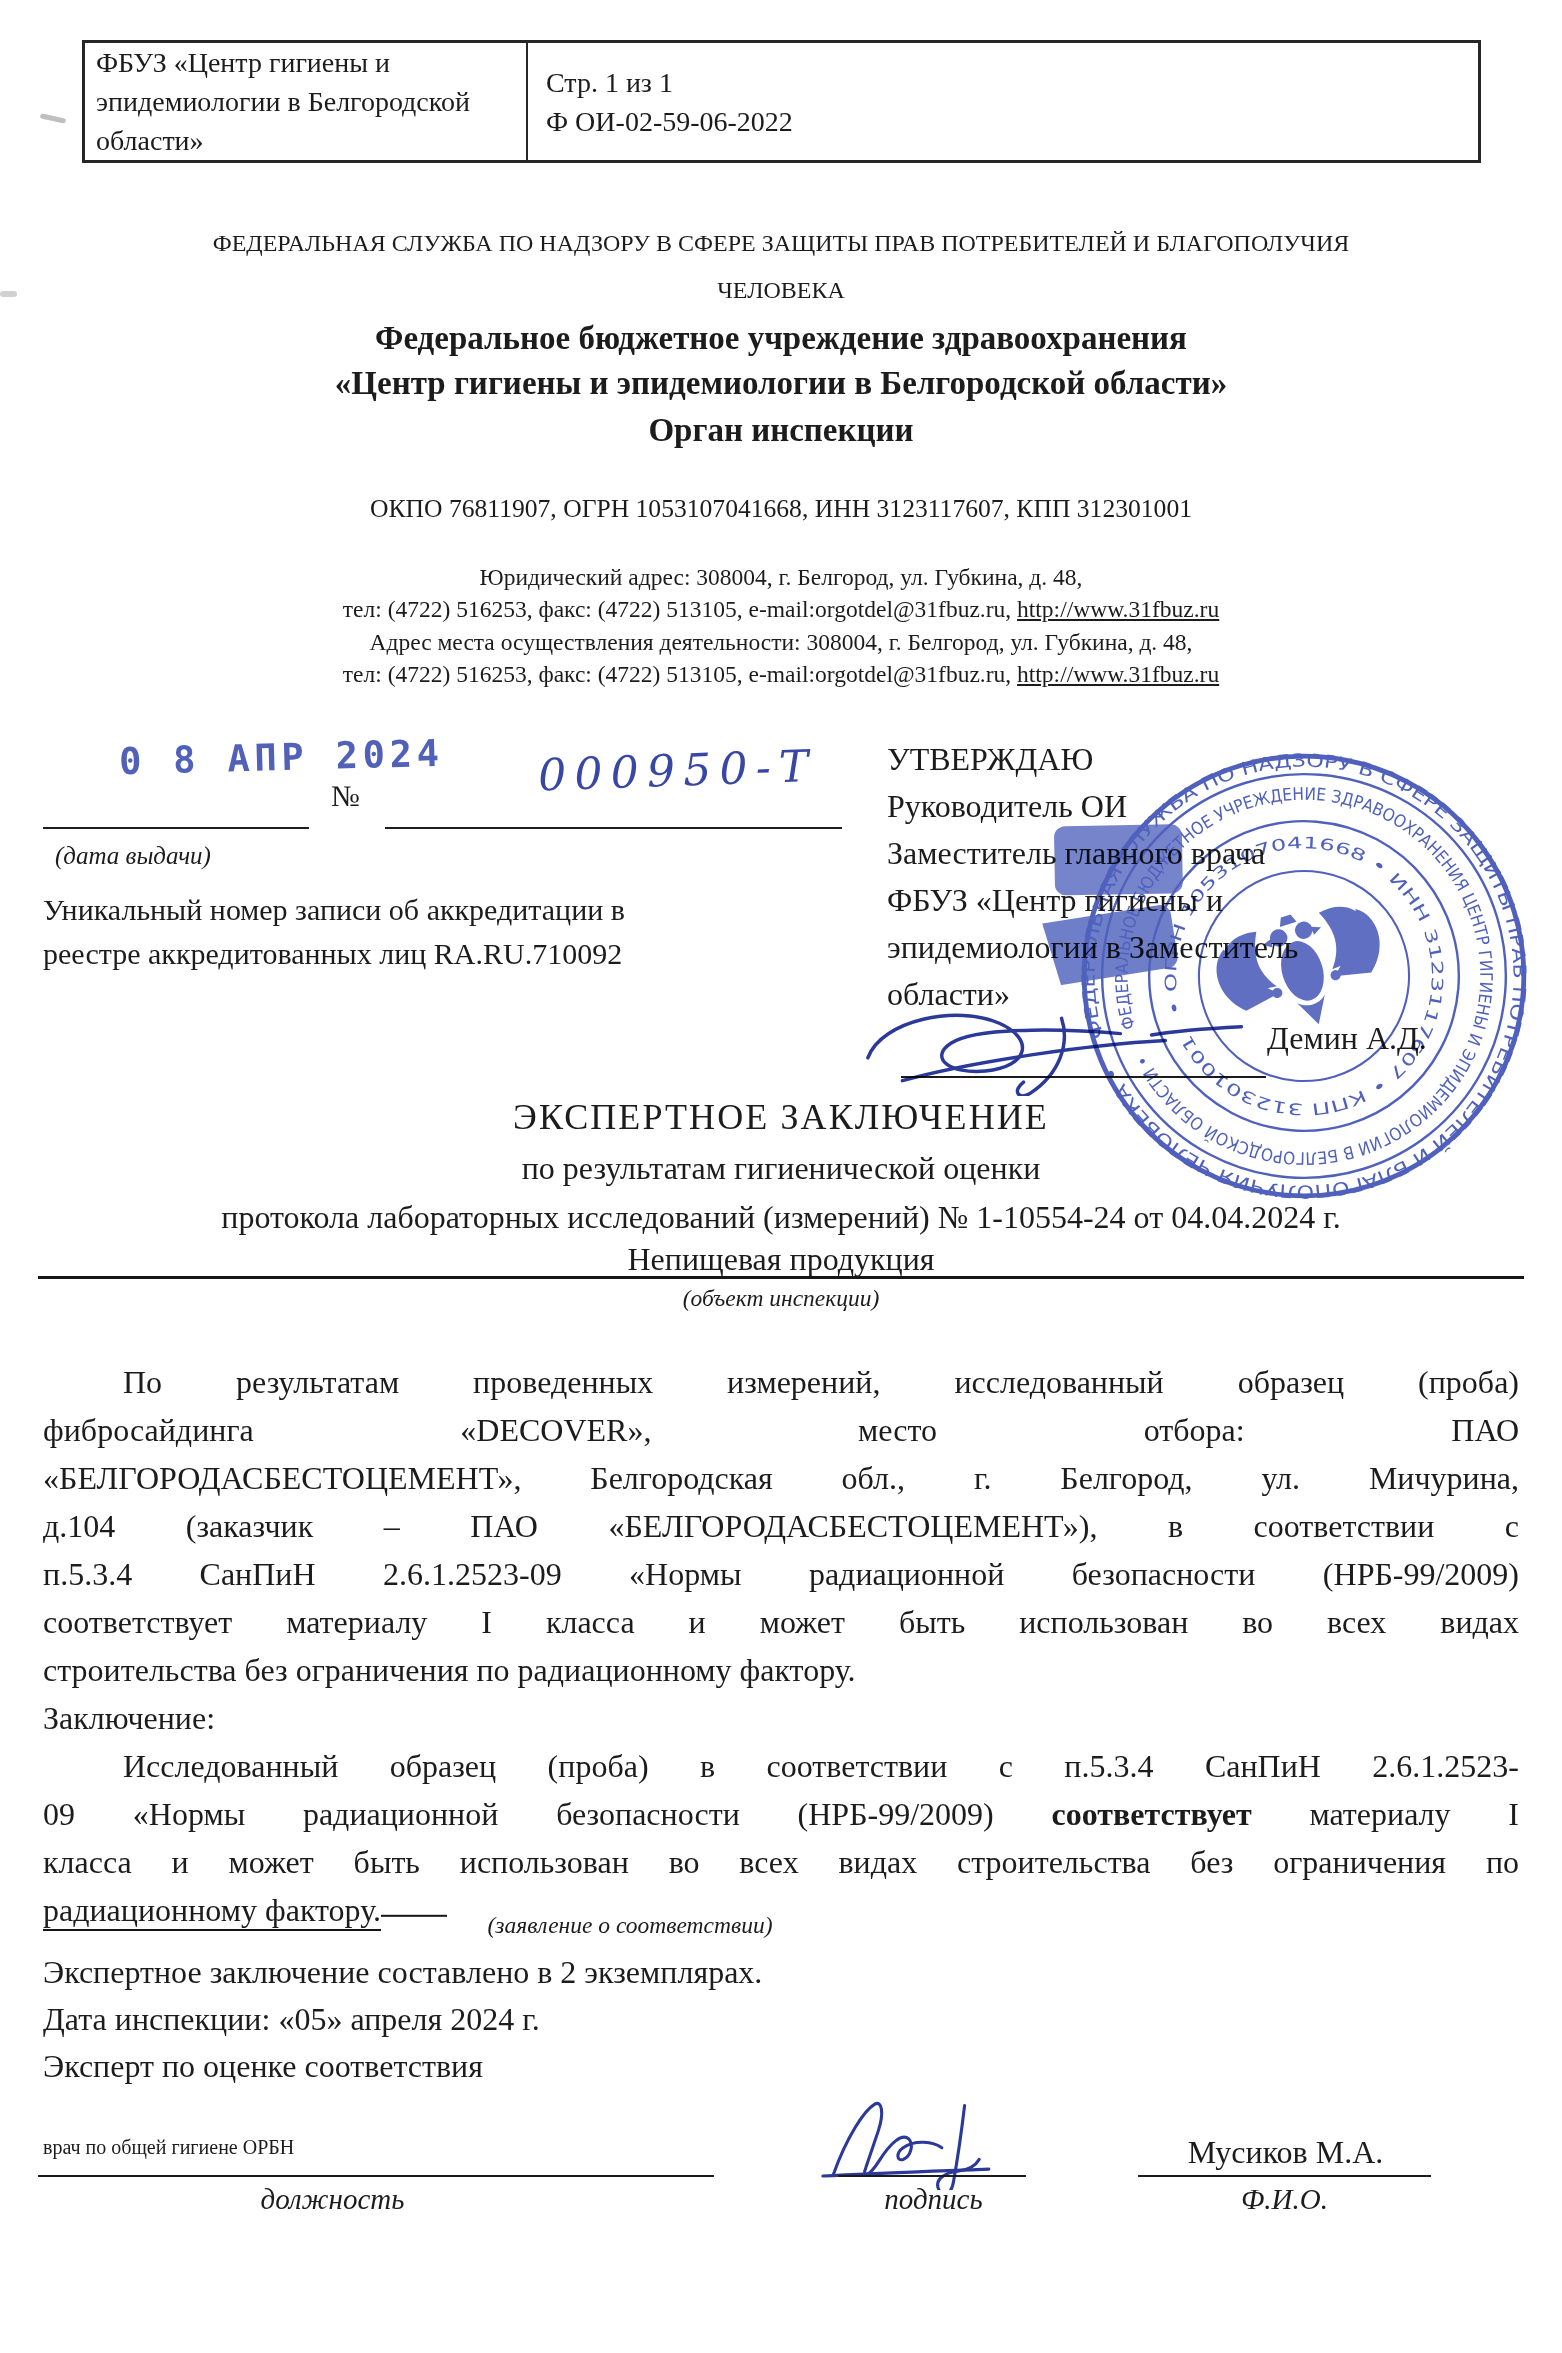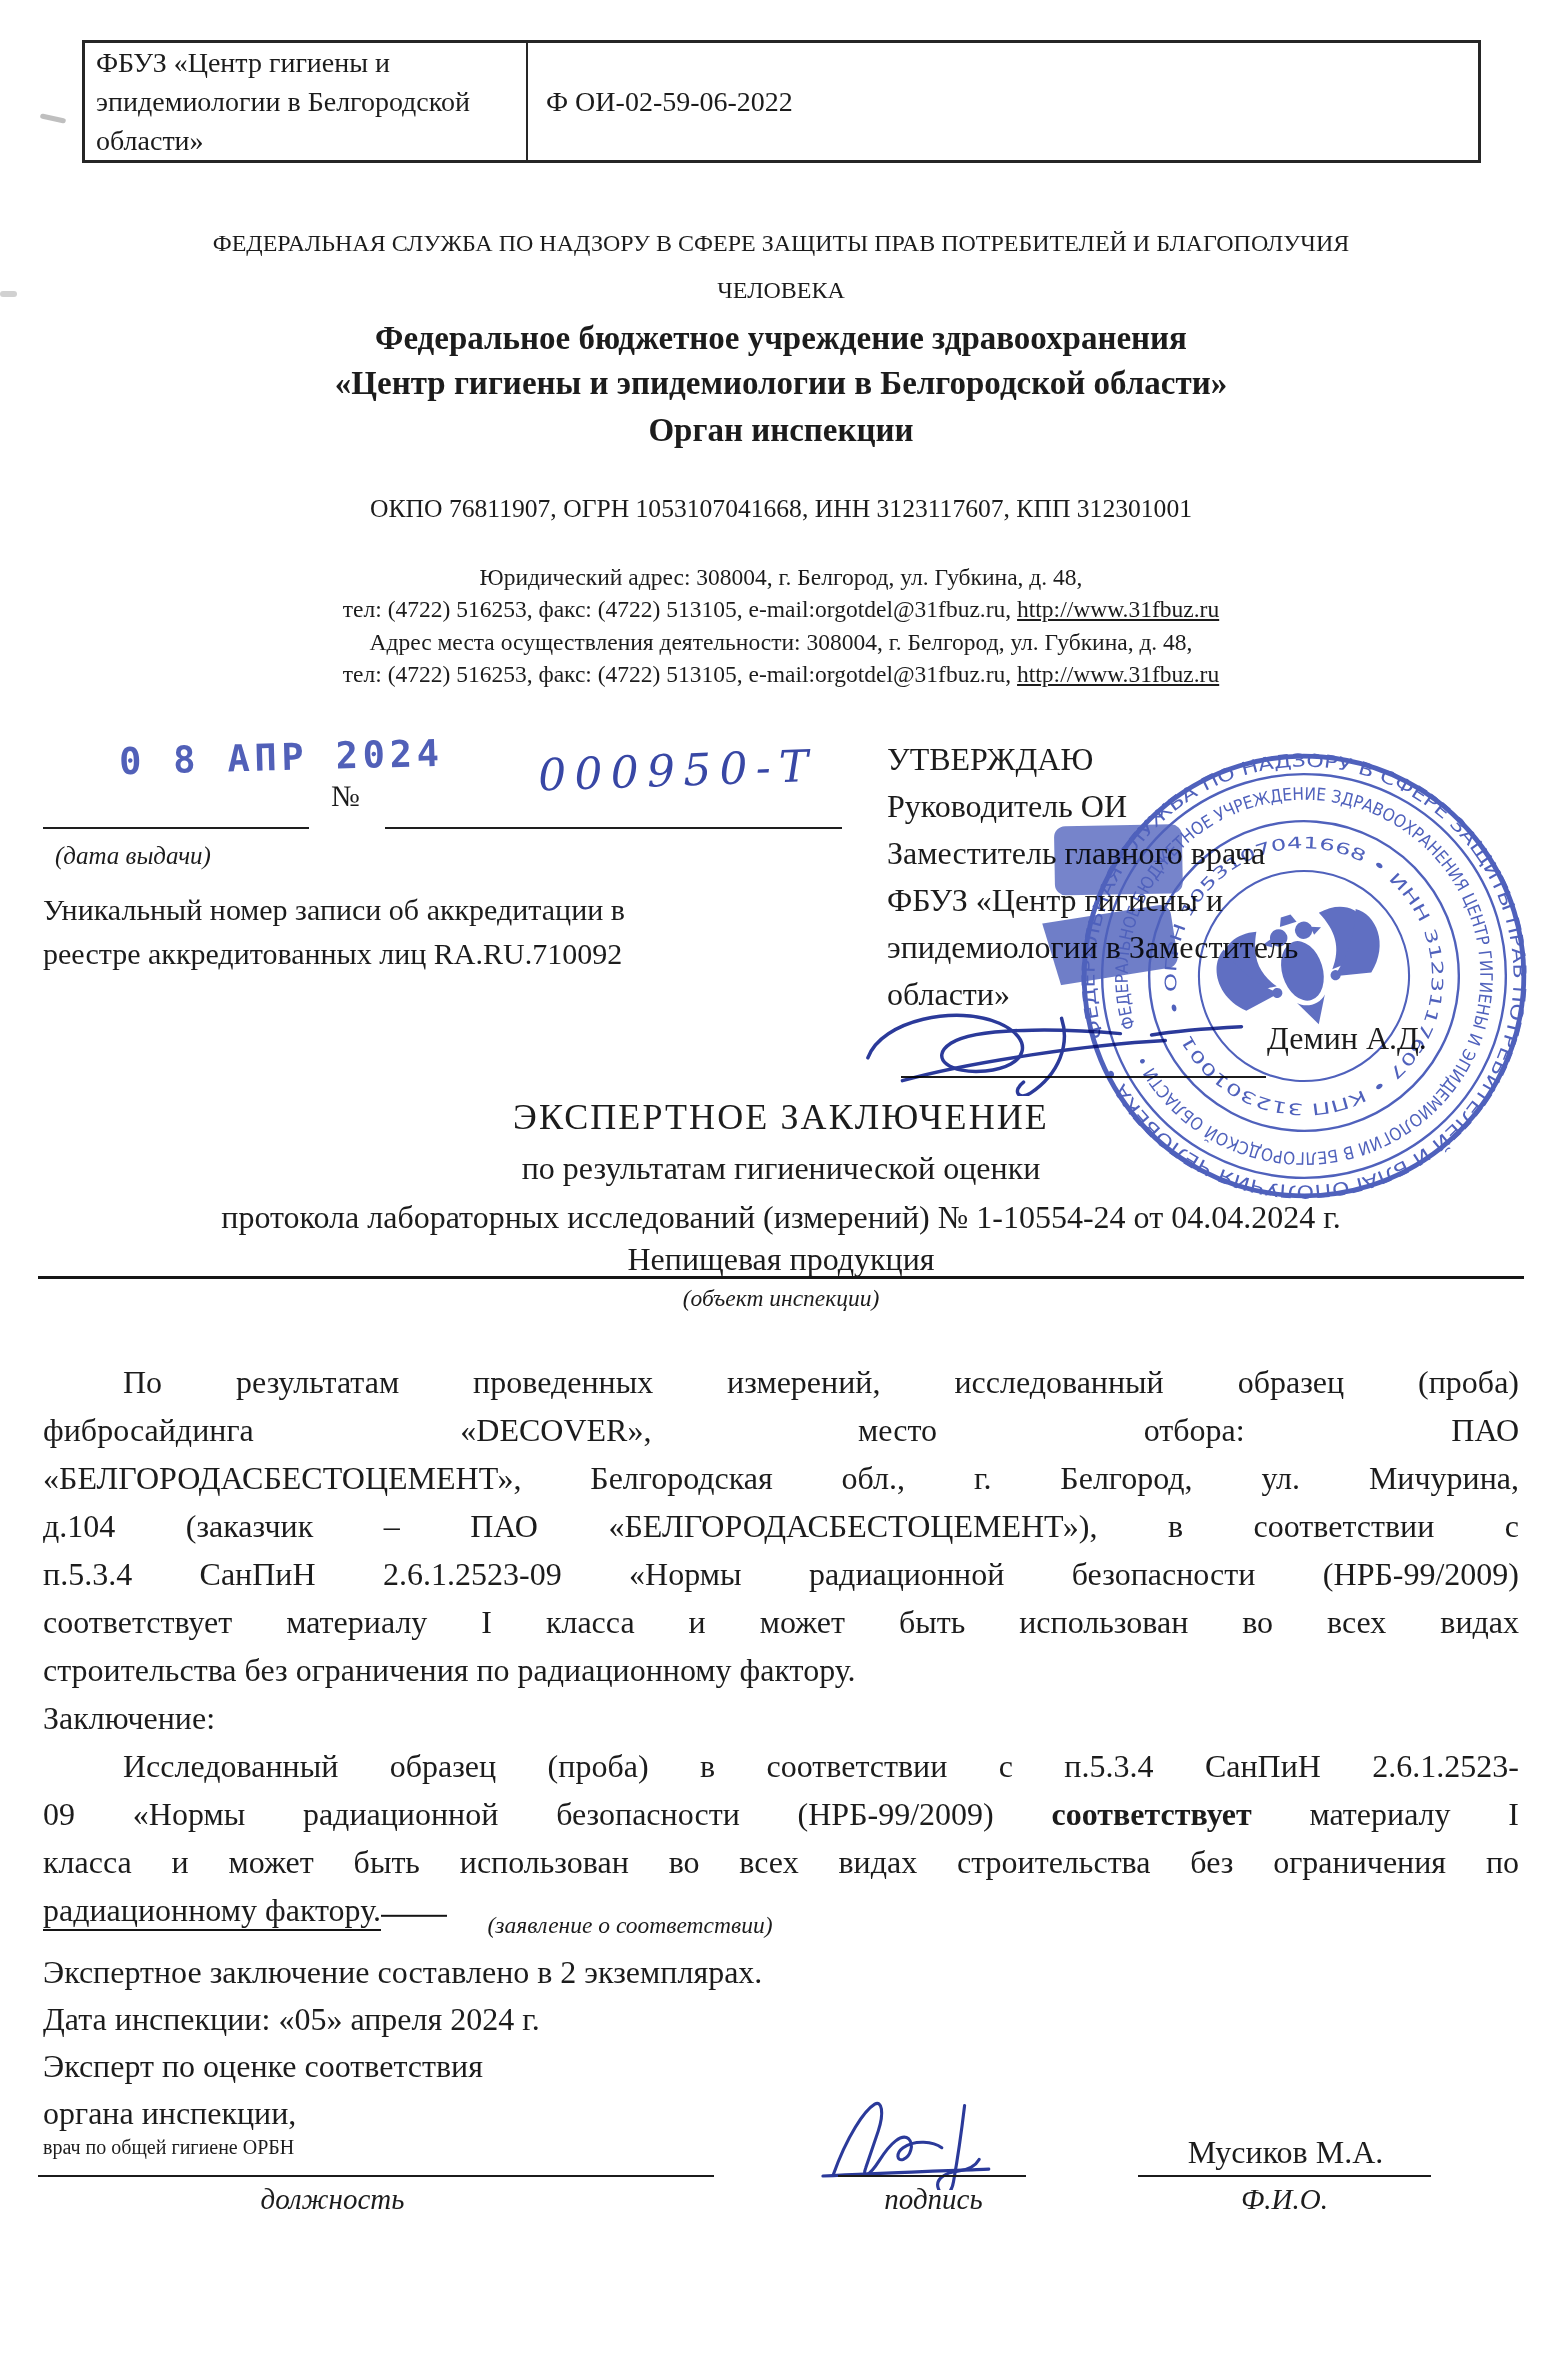--- a/index.html
+++ b/index.html
@@ -102,20 +102,21 @@
 <div class="page">
 
   <div class="abs art-a"></div>
   <div class="abs art-b"></div>
 
   <div class="abs hdr-table">
     <div class="hdr-cell hc1">
       <div>ФБУЗ «Центр гигиены и эпидемиологии в Белгородской области»</div>
     </div>
     <div class="hdr-cell hc3">
+      <div>Стр. 1 из 1</div>
       <div>Ф ОИ-02-59-06-2022</div>
     </div>
   </div>
 
   <div class="abs ctr fs-line1">ФЕДЕРАЛЬНАЯ СЛУЖБА ПО НАДЗОРУ В СФЕРЕ ЗАЩИТЫ ПРАВ ПОТРЕБИТЕЛЕЙ И БЛАГОПОЛУЧИЯ</div>
   <div class="abs ctr fs-line2">ЧЕЛОВЕКА</div>
   <div class="abs ctr org1">Федеральное бюджетное учреждение здравоохранения</div>
   <div class="abs ctr org2">«Центр гигиены и эпидемиологии в Белгородской области»</div>
   <div class="abs ctr org3">Орган инспекции</div>
   <div class="abs ctr codes">ОКПО 76811907, ОГРН 1053107041668, ИНН 3123117607, КПП 312301001</div>
@@ -220,21 +221,20 @@
     <div class="bline">класса и может быть использован во всех видах строительства без ограничения по</div>
     <div class="bline last"><span class="b-underline">радиационному фактору.</span><span class="trail-line"></span></div>
   </div>
 
   <div class="abs stmt-caption">(заявление о соответствии)</div>
 
   <div class="abs copies-block">
     <div>Экспертное заключение составлено в 2 экземплярах.</div>
     <div>Дата инспекции: «05» апреля 2024 г.</div>
     <div>Эксперт по оценке соответствия</div>
-    <div>органа инспекции,</div>
   </div>
 
   <div class="abs vrach">врач по общей гигиене ОРБН</div>
   <div class="abs dolzh-line"></div>
   <div class="abs dolzh-cap">должность</div>
 
   <svg class="abs mus-sig" viewBox="0 0 340 140">
     <g stroke="#2b3a9a" stroke-width="4.5" fill="none" stroke-linecap="round">
       <path d="M25,118 C45,62 70,25 85,16 C95,10 99,28 90,55 L72,108 C66,124 76,122 92,97 C108,72 124,58 134,66 C142,74 137,92 126,96 C117,99 115,87 126,79 C143,67 170,70 182,79"></path>
       <path d="M215,18 C210,60 204,100 199,128 C196,148 182,152 177,138 C172,125 186,115 205,113 C221,111 231,105 236,96"></path>

